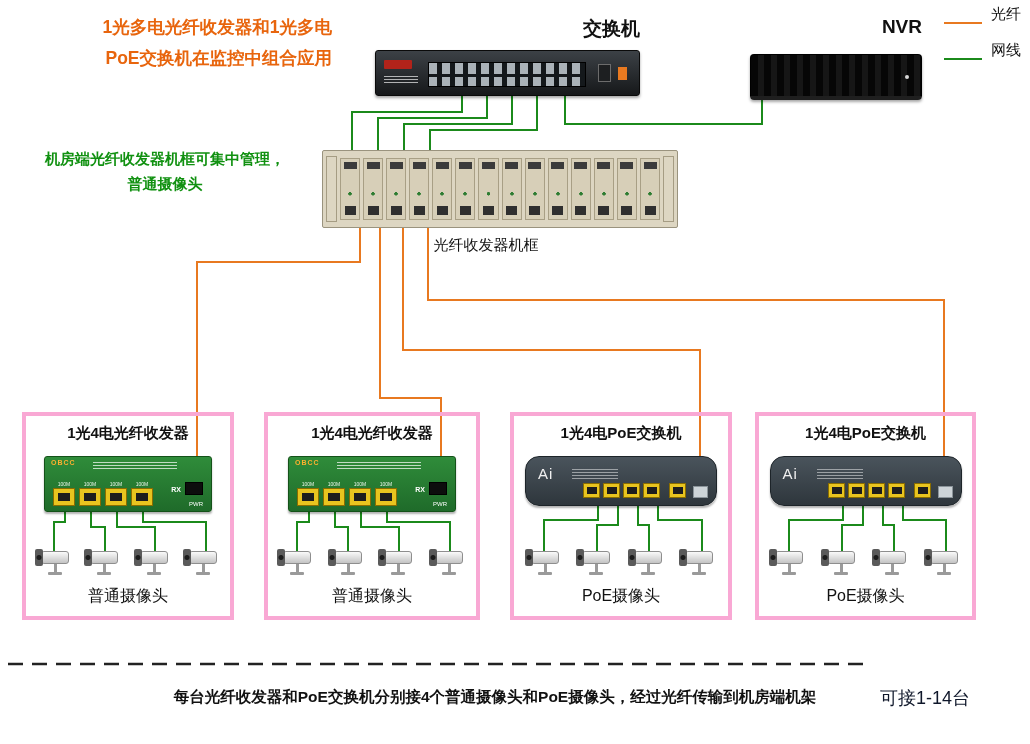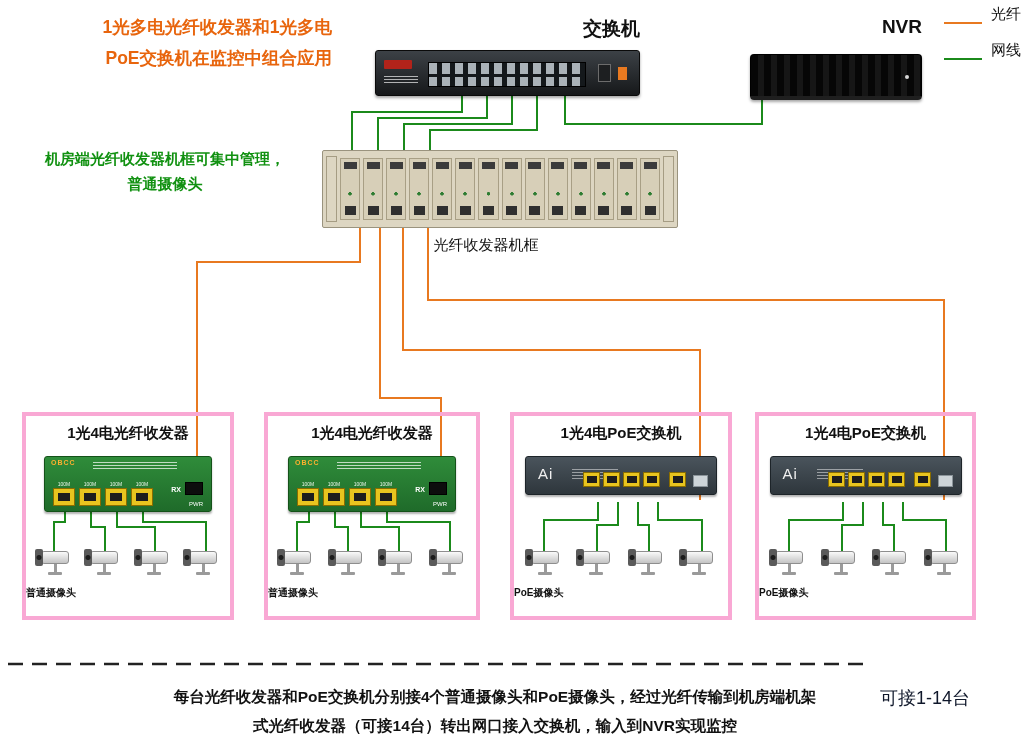--- a/index.html
+++ b/index.html
@@ -59,41 +59,41 @@
     align-items:center;justify-content:space-between;padding:3px 0 4px;
     background-image:radial-gradient(circle at 50% 58%, #2e7d32 0 1.5px, transparent 2px)}
   .slot::before{content:"";width:13px;height:7px;background:#3b3b3b}
   .slot::after{content:"";width:11px;height:9px;background:#2f2f2f}
 
   
   .gbox{position:absolute;top:412px;height:208px;border:4px solid #f9a8d4;z-index:2}
   .gtitle{position:absolute;left:0;right:0;top:8px;text-align:center;font-weight:bold;font-size:15px;color:#111;z-index:2}
   .cam-links{position:absolute;left:0;top:0;z-index:1}
   .cam-row{position:absolute;left:0;right:0;top:128px;display:flex;justify-content:space-evenly;z-index:2}
-  .gcaption{position:absolute;left:0;right:0;top:170px;font-weight:bold;font-size:10px;color:#111;z-index:2}
+  .gcaption{position:absolute;left:0;right:0;top:170px;text-align:center;font-weight:normal;font-size:16px;color:#111;z-index:2}
 
   
   .fxd{position:absolute;left:50%;transform:translateX(-50%);top:40px;width:168px;height:56px;z-index:2;
     background:linear-gradient(#2f8c3a,#1f6b2a);border:1px solid #145219;border-radius:3px;
     box-shadow:0 2px 2px rgba(0,0,0,.3)}
   .fx-brand{position:absolute;left:6px;top:2px;font-size:7px;font-weight:bold;color:#ffb02e;letter-spacing:1px}
   .fx-text{position:absolute;left:48px;top:4px;width:84px;height:8px;
     background:repeating-linear-gradient(0deg,rgba(255,255,255,.7) 0 1px,transparent 1px 3px)}
   .fx-ports{position:absolute;left:8px;bottom:5px;display:flex;gap:4px}
   .pgrp{display:flex;flex-direction:column;align-items:center;gap:1px}
   .plabel{font-size:5px;color:#eaf5ea;line-height:5px}
   .rj45{display:block;width:22px;height:18px;background:#e8c41f;border:1px solid #8a6d00;position:relative}
   .rj45::after{content:"";position:absolute;left:4px;top:4px;width:12px;height:8px;background:#1d1d1d}
   .fiber-port{position:absolute;right:8px;bottom:16px;width:18px;height:13px;background:#0d0d0d;border:1px solid #000}
   .rx-label{position:absolute;right:30px;bottom:18px;font-size:7px;color:#fff;font-weight:bold}
   .pwr-label{position:absolute;right:8px;bottom:4px;font-size:6px;color:#fff}
 
   
-  .poed{position:absolute;left:50%;transform:translateX(-50%);top:40px;width:192px;height:39px;z-index:2;
-    background:linear-gradient(#4a545c,#2e363c);border:1px solid #1d2429;border-radius:3px;
+  .poed{position:absolute;left:50%;transform:translateX(-50%);top:40px;width:192px;height:50px;z-index:2;
+    background:linear-gradient(#4a545c,#2e363c);border:1px solid #1d2429;border-radius:14px;
     box-shadow:0 2px 2px rgba(0,0,0,.3)}
   .ai-label{position:absolute;left:12px;top:8px;font-size:15px;color:#f0f0f0;letter-spacing:1px}
   .poe-text{position:absolute;left:46px;top:10px;width:46px;height:12px;opacity:.6;
     background:repeating-linear-gradient(0deg,rgba(255,255,255,.8) 0 1px,transparent 1px 3px)}
   .poe-ports{display:flex;align-items:flex-end;gap:3px;position:absolute;right:8px;bottom:7px}
   .poe-ports .rj45{width:17px;height:15px}
   .poe-ports .rj45::after{left:3px;top:3px;width:10px;height:7px}
   .poe-ports .up{margin-left:6px}
   .sfp{display:block;width:15px;height:12px;background:#cdd4d8;border:1px solid #8b949a;margin-left:4px}
 
@@ -395,16 +395,15 @@
           <i class="cam-mount"></i>
           <i class="cam-base"></i>
         </div>
     </div>
     <div class="gcaption">PoE摄像头</div>
   </div>
 
   <div class="capacity">可接1-14台</div>
   <div class="footer">
     <span>每台光纤收发器和PoE交换机分别接4个普通摄像头和PoE摄像头，经过光纤传输到机房端机架</span>
-    <span>式光纤收发器（可接14台）转出网口接入交换机，输入到NVR实现监控</span>
   </div>
 
 </div>
 
 </body></html>

